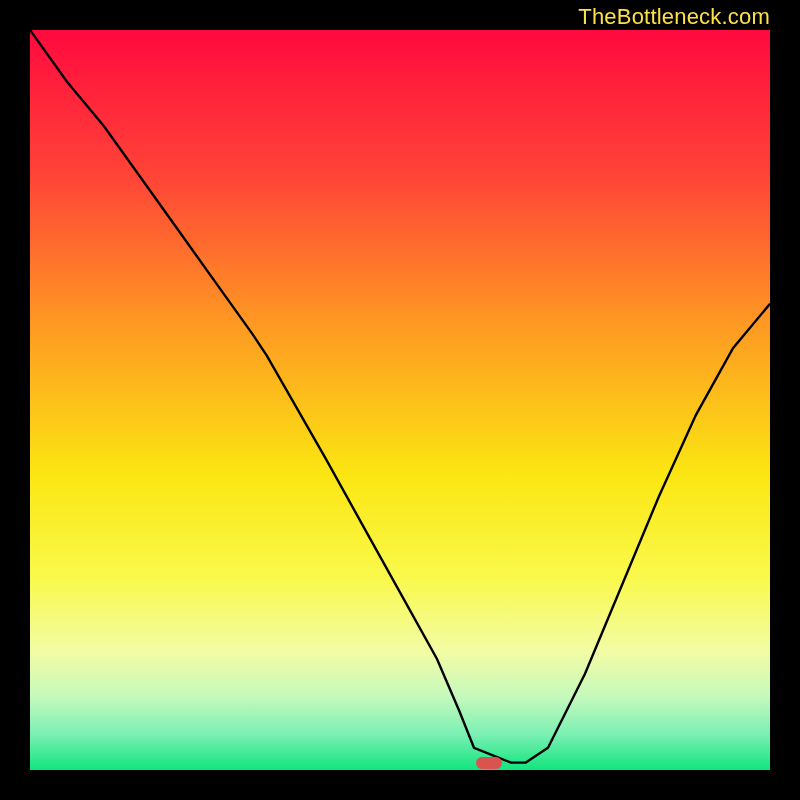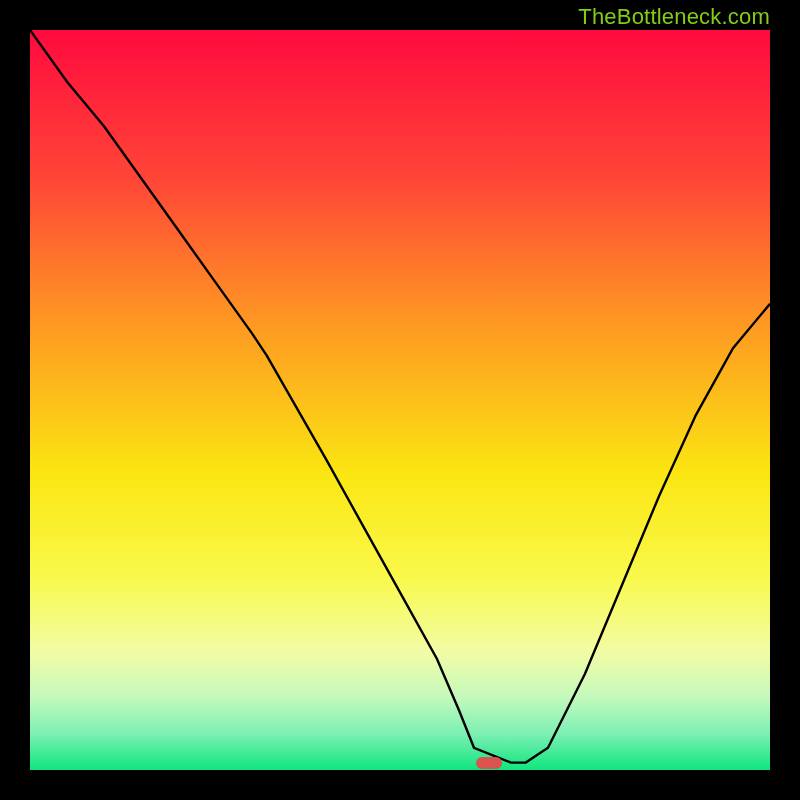--- a/index.html
+++ b/index.html
@@ -23,21 +23,21 @@
     position: absolute;
     top: 30px;
     left: 30px;
     width: 740px;
     height: 740px;
   }
   .watermark {
     position: absolute;
     top: 4px;
     right: 30px;
-    color: #84cc16;
+    color: #fde047;
     font-size: 22px;
     font-weight: 500;
     letter-spacing: 0.2px;
   }
   .marker {
     position: absolute;
     width: 26px;
     height: 12px;
     border-radius: 6px;
     transform: translate(-50%, -50%);

